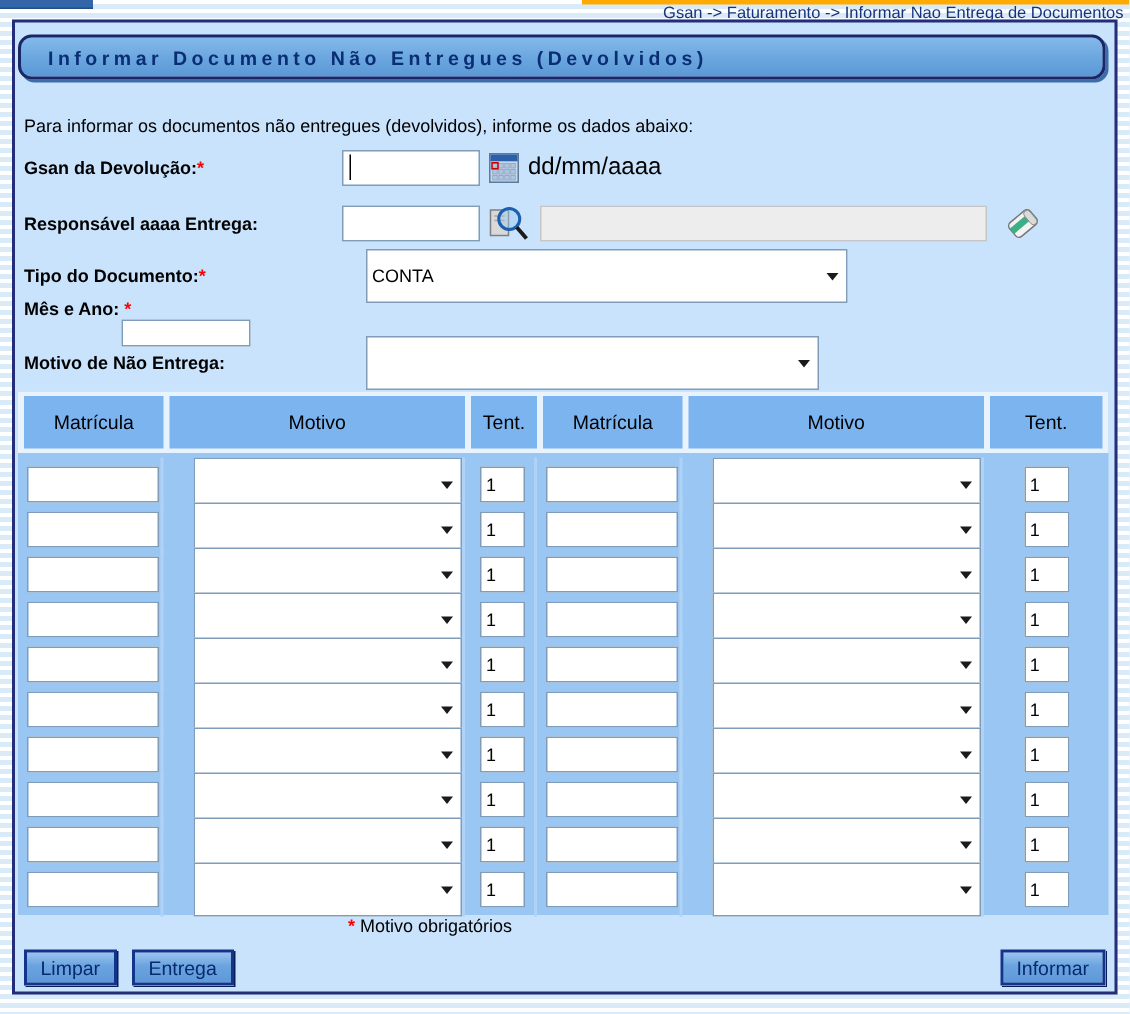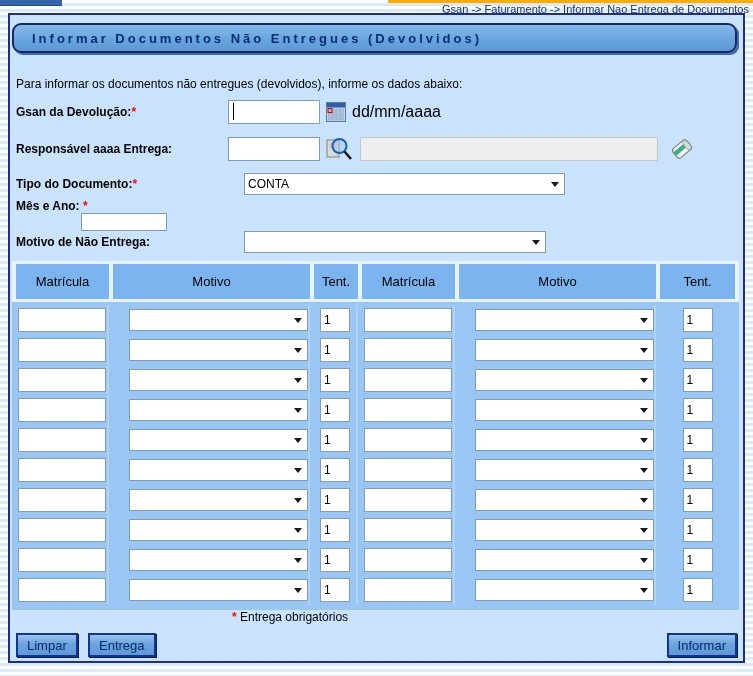--- a/index.html
+++ b/index.html
@@ -32,21 +32,21 @@
     font-family:"Liberation Sans",sans-serif;padding:1px 3px;box-sizing:content-box;
   }
   .date-wrap{position:relative;display:inline-block;}
   .caret{position:absolute;left:5px;top:3px;width:1px;height:17px;background:#000;}
   .hint{font-size:16px;color:#000;margin-left:6px;}
   .icon-btn{display:inline-flex;align-items:center;justify-content:center;margin-left:6px;cursor:pointer;background:none;border:none;padding:0;}
   .ro{
     height:20px;border:1px solid #C6C6C6;background:#EDEDED;font-size:12px;
     font-family:"Liberation Sans",sans-serif;padding:1px 3px;margin-left:6px;
   }
-  .sel{position:relative;display:inline-block;height:22px;padding-left:16px;}
+  .sel{position:relative;display:inline-block;height:36px;padding-left:16px;}
   .sel select{
     appearance:none;-webkit-appearance:none;-moz-appearance:none;
     width:100%;height:100%;border:1px solid #7F9DB9;background:#fff;
     font-size:12px;font-family:"Liberation Sans",sans-serif;padding:1px 18px 1px 3px;border-radius:0;
   }
   .sel::after{
     content:"";position:absolute;right:6px;top:50%;margin-top:-2px;pointer-events:none;
     border-left:4px solid transparent;border-right:4px solid transparent;border-top:5px solid #1a1a1a;
   }
   .w321{width:321px;} .w302{width:302px;} .w180{width:180px;}
@@ -82,21 +82,21 @@
 </style>
 </head>
 <body>
 
 <div class="topbar-blue"></div>
 <div class="topbar-orange"></div>
 <div class="breadcrumb">Gsan -&gt; Faturamento -&gt; Informar Nao Entrega de Documentos</div>
 
 <div class="panel">
 
-  <div class="titlebar">Informar Documentos Não Entregues (Devolvidos)</div>
+  <div class="titlebar">Informar Documento Não Entregues (Devolvidos)</div>
 
   <div class="intro">Para informar os documentos não entregues (devolvidos), informe os dados abaixo:</div>
 
   <div class="frow" style="top:84px;">
     <div class="flabel"><span>Gsan da Devolução:</span><span class="req">*</span></div>
     <span class="date-wrap">
       <input class="tin" style="width: 84px;" value="">
       <span class="caret"></span>
     </span>
     <button class="icon-btn">
@@ -378,21 +378,21 @@
             <span class="sel w180"><select><option></option></select></span>
           </div>
       <div class="gcell">
             <input class="tin gtent" value="1" style="">
           </div>
     </div>
   </div>
   </div>
 
   <div class="req-note">
-    <span class="req">*</span><span> Entrega obrigatórios</span>
+    <span class="req">*</span><span> Motivo obrigatórios</span>
   </div>
 
   <div class="btnrow">
     <button class="btn btn-limpar">Limpar</button>
     <button class="btn btn-cancelar">Entrega</button>
     <button class="btn btn-informar">Informar</button>
   </div>
 
 </div>
 

